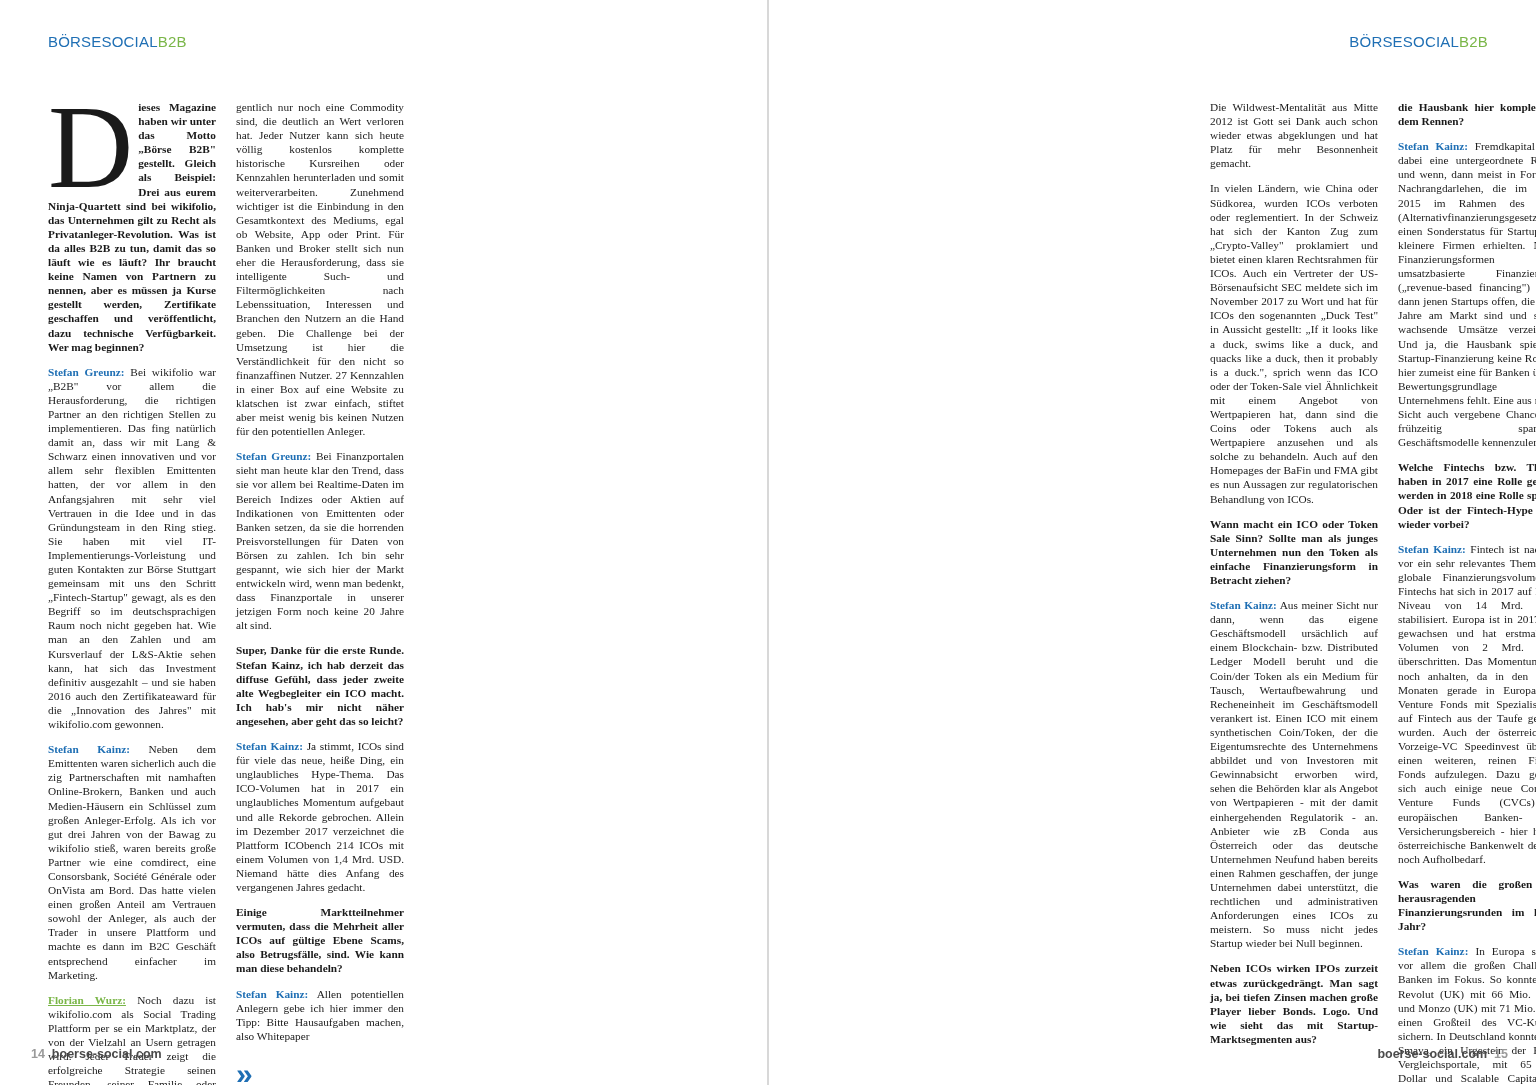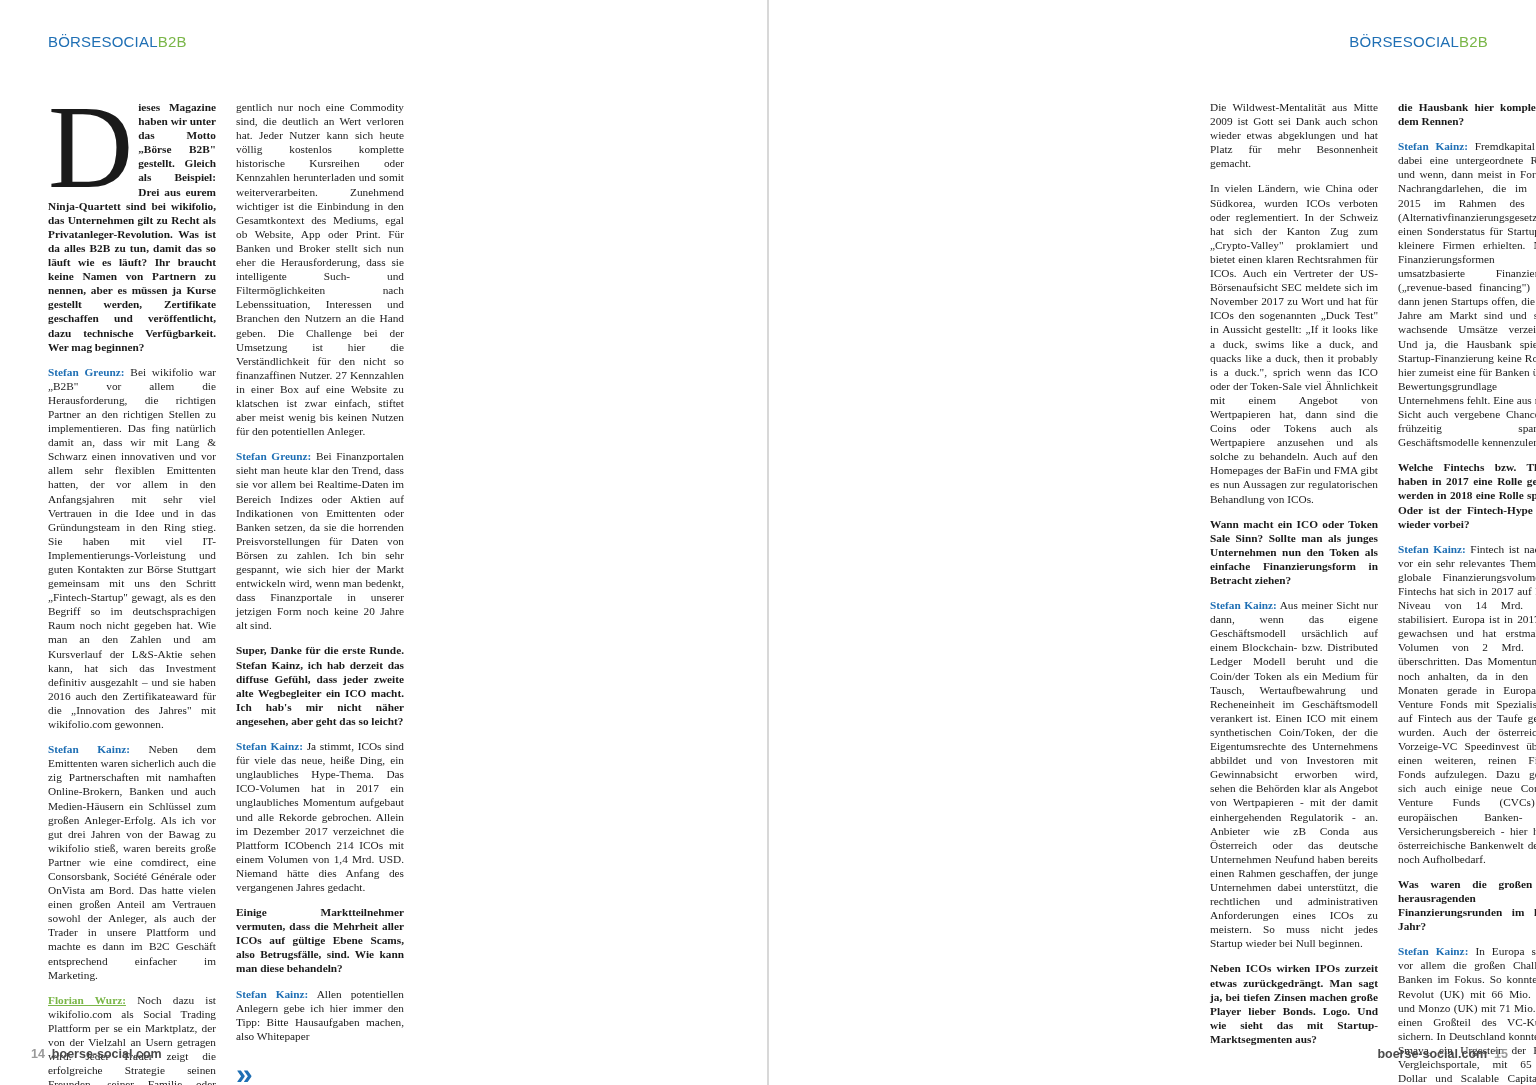--- a/index.html
+++ b/index.html
@@ -126,21 +126,21 @@
   </div>
 </div>
 
 <div class="page page-right">
 
   <div class="logo logo-right">
     <span class="blue">BÖRSESOCIAL</span><span class="green">B2B</span>
   </div>
 
   <div class="col c3">
-    <p>Die Wildwest-Mentalität aus Mitte 2009 ist Gott sei Dank auch schon wieder etwas abgeklungen und hat Platz für mehr Besonnenheit gemacht.</p>
+    <p>Die Wildwest-Mentalität aus Mitte 2012 ist Gott sei Dank auch schon wieder etwas abgeklungen und hat Platz für mehr Besonnenheit gemacht.</p>
     <p>In vielen Ländern, wie China oder Südkorea, wurden ICOs verboten oder reglementiert. In der Schweiz hat sich der Kanton Zug zum „Crypto-Valley" proklamiert und bietet einen klaren Rechtsrahmen für ICOs. Auch ein Vertreter der US-Börsenaufsicht SEC meldete sich im November 2017 zu Wort und hat für ICOs den sogenannten „Duck Test" in Aussicht gestellt: „If it looks like a duck, swims like a duck, and quacks like a duck, then it probably is a duck.", sprich wenn das ICO oder der Token-Sale viel Ähnlichkeit mit einem Angebot von Wertpapieren hat, dann sind die Coins oder Tokens auch als Wertpapiere anzusehen und als solche zu behandeln. Auch auf den Homepages der BaFin und FMA gibt es nun Aussagen zur regulatorischen Behandlung von ICOs.</p>
     <p class="q">Wann macht ein ICO oder Token Sale Sinn? Sollte man als junges Unternehmen nun den Token als einfache Finanzierungsform in Betracht ziehen?</p>
     <p><span class="spk">Stefan Kainz:</span><span> Aus meiner Sicht nur dann, wenn das eigene Geschäftsmodell ursächlich auf einem Blockchain- bzw. Distributed Ledger Modell beruht und die Coin/der Token als ein Medium für Tausch, Wertaufbewahrung und Recheneinheit im Geschäftsmodell verankert ist. Einen ICO mit einem synthetischen Coin/Token, der die Eigentumsrechte des Unternehmens abbildet und von Investoren mit Gewinnabsicht erworben wird, sehen die Behörden klar als Angebot von Wertpapieren - mit der damit einhergehenden Regulatorik - an. Anbieter wie zB Conda aus Österreich oder das deutsche Unternehmen Neufund haben bereits einen Rahmen geschaffen, der junge Unternehmen dabei unterstützt, die rechtlichen und administrativen Anforderungen eines ICOs zu meistern. So muss nicht jedes Startup wieder bei Null beginnen.</span></p>
     <p class="q">Neben ICOs wirken IPOs zurzeit etwas zurückgedrängt. Man sagt ja, bei tiefen Zinsen machen große Player lieber Bonds. Logo. Und wie sieht das mit Startup-Marktsegmenten aus?</p>
 
   </div>
 
   <div class="col c4">
     <p class="q">die Hausbank hier komplett aus dem Rennen?</p>
     <p><span class="spk">Stefan Kainz:</span><span> Fremdkapital spielt dabei eine untergeordnete Rolle - und wenn, dann meist in Form von Nachrangdarlehen, die im Herbst 2015 im Rahmen des AltFG (Alternativfinanzierungsgesetz) einen Sonderstatus für Startups und kleinere Firmen erhielten. Neuere Finanzierungsformen wie umsatzbasierte Finanzierungen („revenue-based financing") stehen dann jenen Startups offen, die einige Jahre am Markt sind und stabile, wachsende Umsätze verzeichnen. Und ja, die Hausbank spielt bei Startup-Finanzierung keine Rolle, da hier zumeist eine für Banken übliche Bewertungsgrundlage des Unternehmens fehlt. Eine aus meiner Sicht auch vergebene Chance, hier frühzeitig spannende Geschäftsmodelle kennenzulernen.</span></p>

